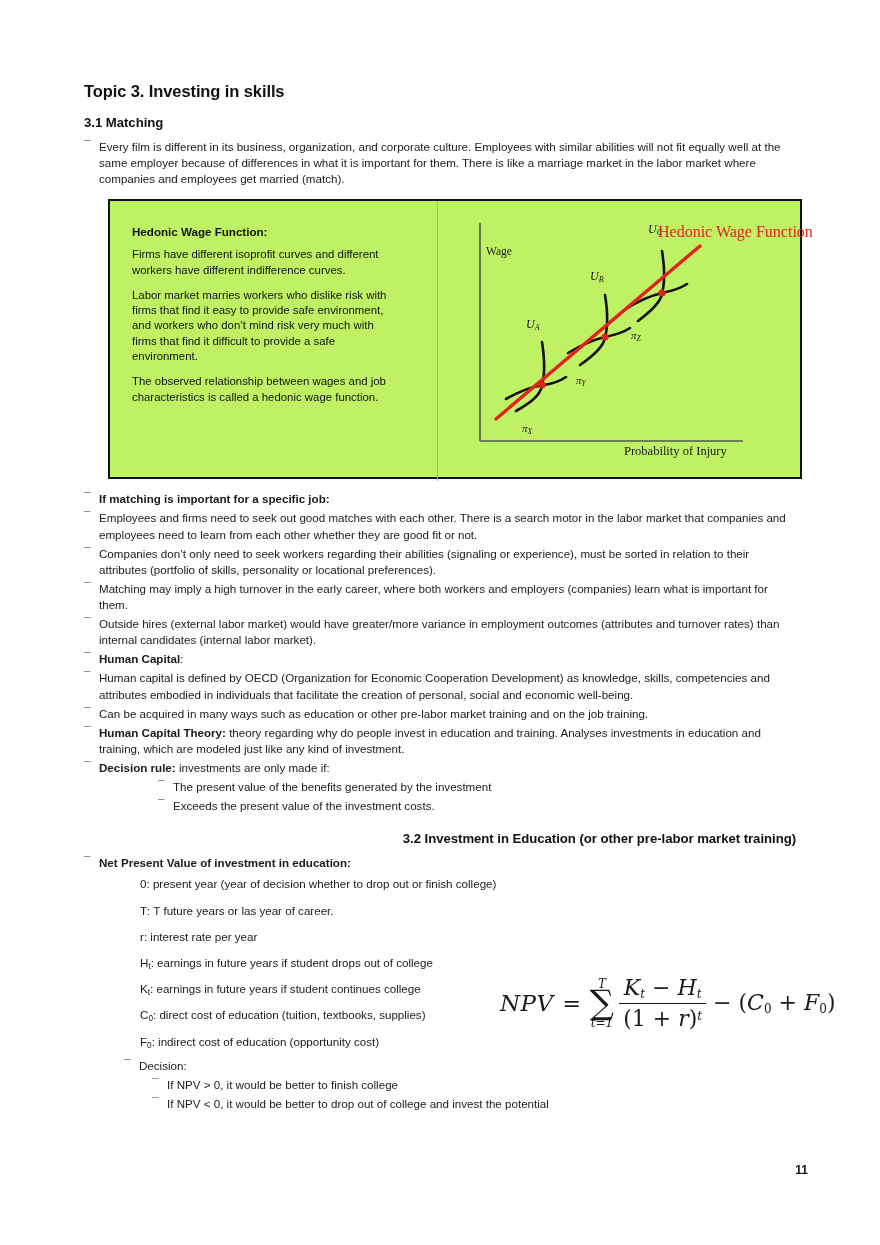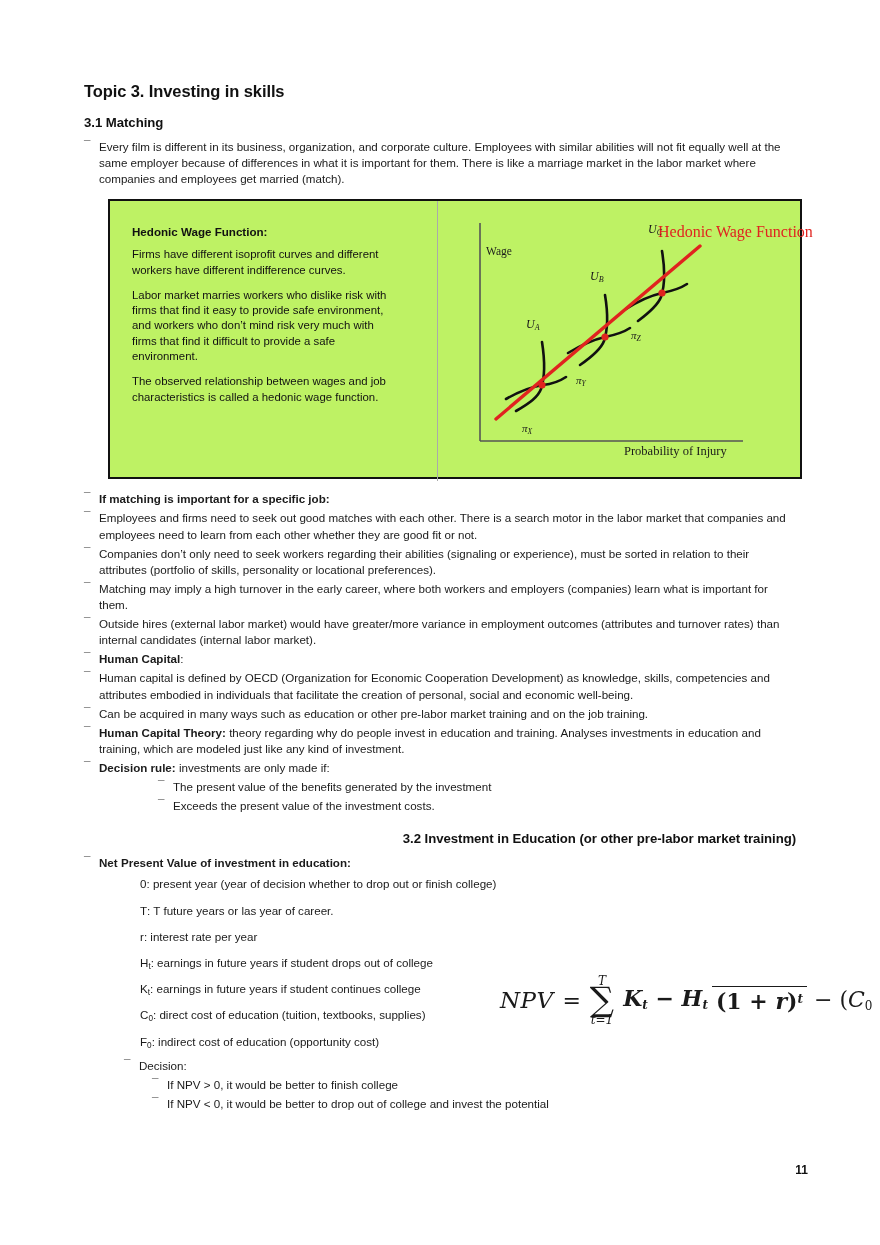--- a/index.html
+++ b/index.html
@@ -141,25 +141,24 @@
     flex-direction: column;
     align-items: center;
     line-height: 1;
     margin-right: 5px;
   }
   .sum-top { font-size: 12px; font-style: italic; margin-bottom: -1px; }
   .sum-sym { font-size: 34px; line-height: 0.82; font-family: "DejaVu Serif", serif; }
   .sum-bot { font-size: 12px; font-style: italic; margin-top: 0px; }
   .frac {
     display: inline-flex;
-    flex-direction: row;
+    flex-direction: column;
     align-items: center;
     vertical-align: middle;
     line-height: 1.15;
-    font-weight: bold;
   }
   .frac .num { padding: 0 4px 1px 4px; }
   .frac .den { padding: 2px 4px 0 4px; border-top: 1.6px solid #1a1a1a; }
   .tail { margin-left: 7px; text-align: right; }
   sup.exp { font-size: 12px; font-style: italic; vertical-align: 0.5em; }
   sub.idx { font-size: 12px; font-style: italic; vertical-align: -0.28em; }
   sub.idx0 { font-size: 12px; font-style: normal; vertical-align: -0.28em; }
 
   .page-number {
     position: absolute;

